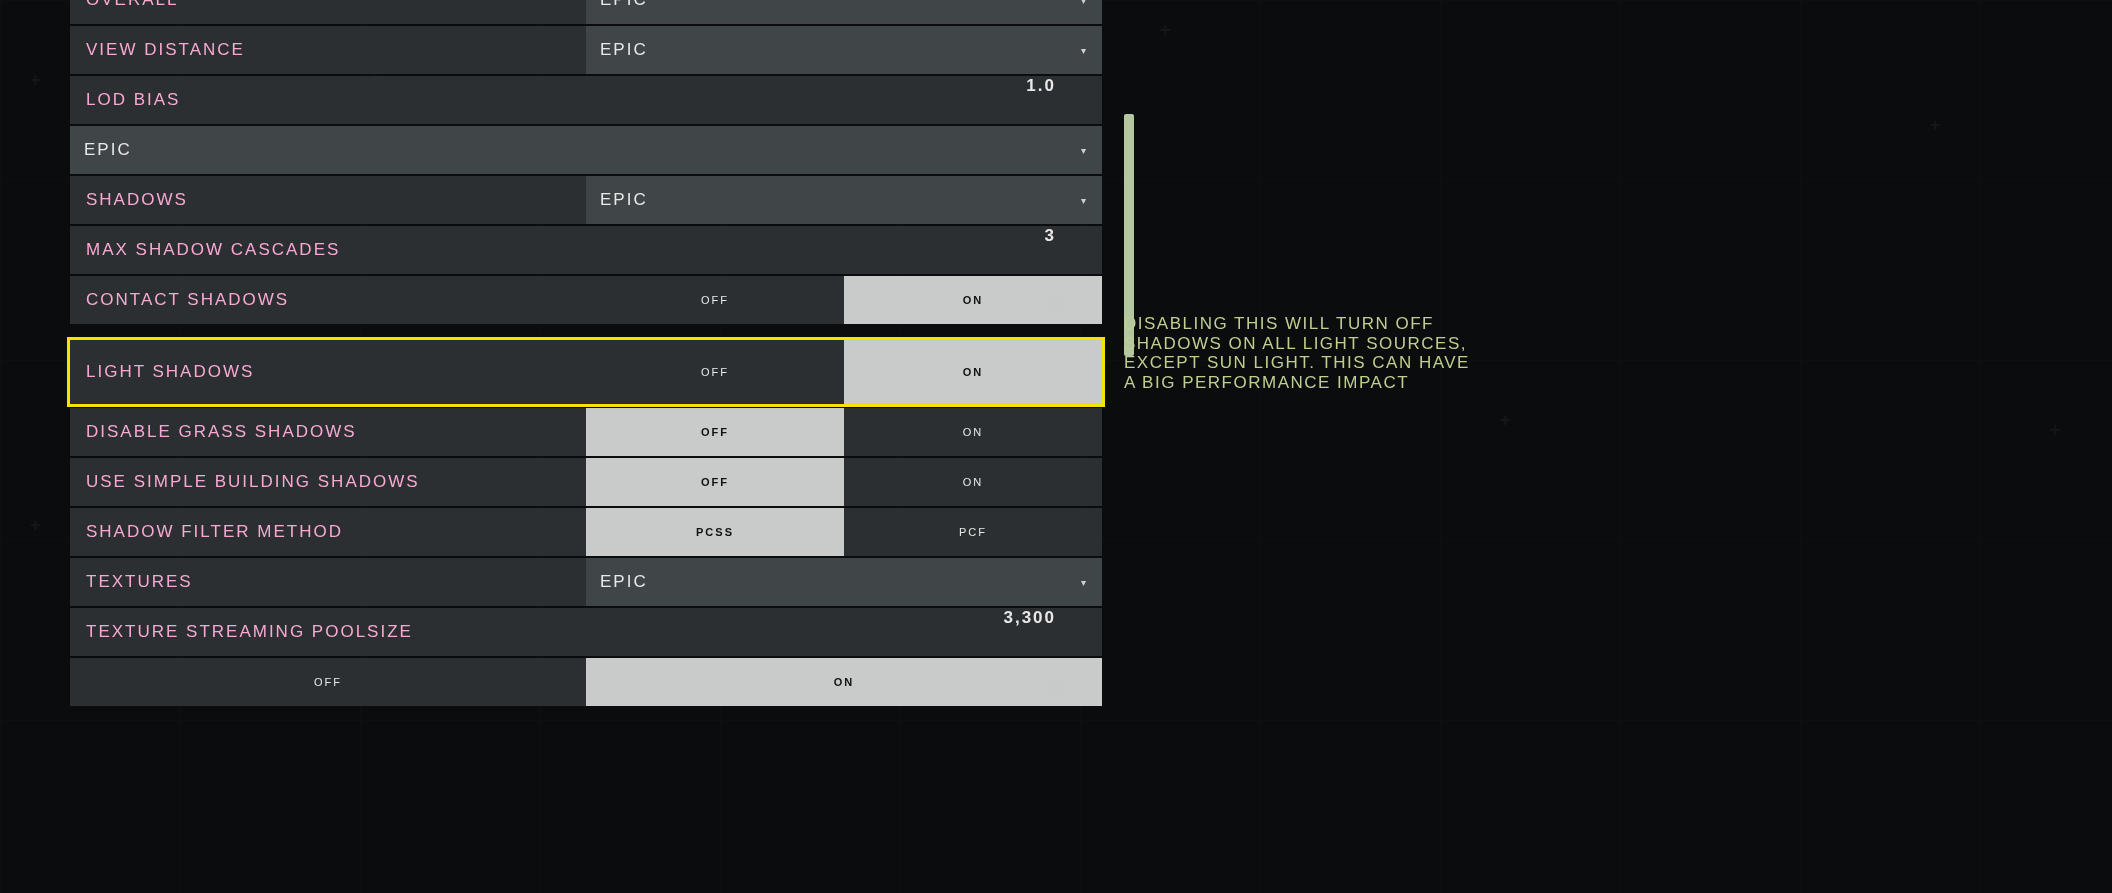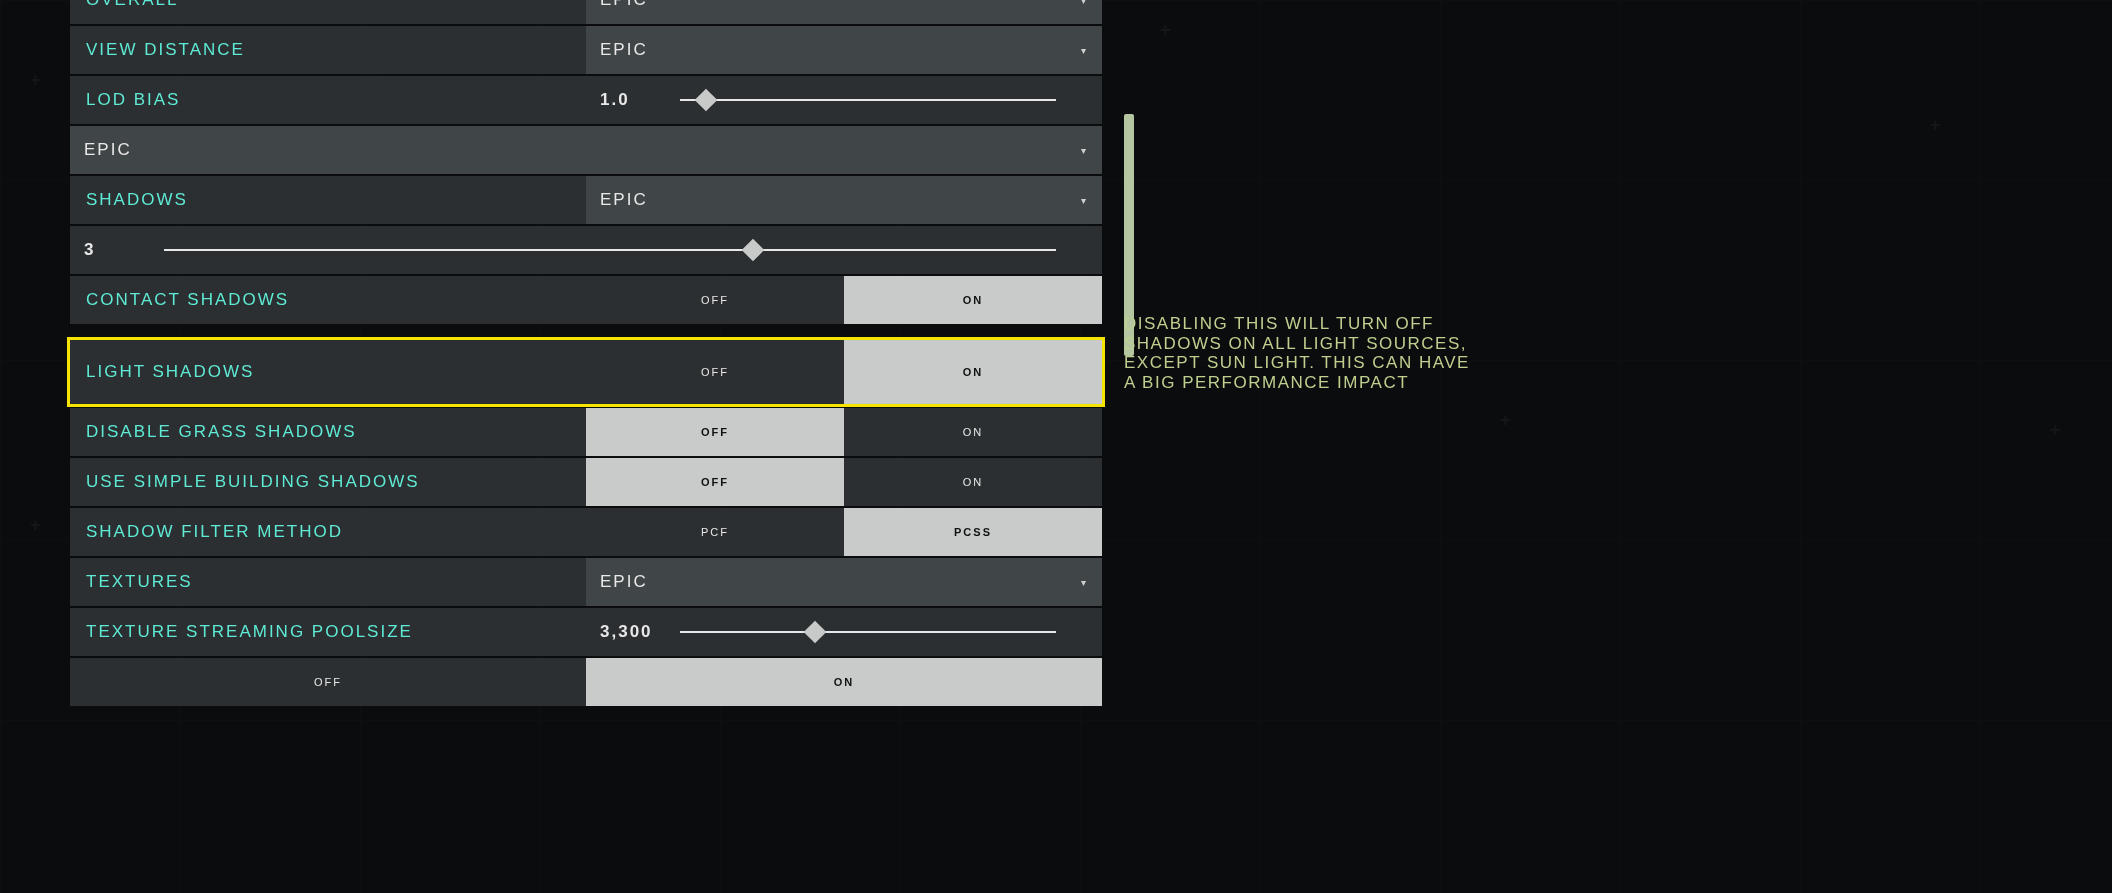--- a/index.html
+++ b/index.html
@@ -54,21 +54,21 @@
     margin-top: 16px;
   }
   .row .label {
     flex: 0 0 516px;
     display: flex;
     align-items: center;
     padding-left: 16px;
     font-size: 17px;
     letter-spacing: 2px;
     text-transform: uppercase;
-    color: #5eead4;
+    color: #f9a8d4;
     font-weight: 500;
   }
   .row .control {
     flex: 1;
     display: flex;
     align-items: center;
   }
 
   
   .dropdown {
@@ -92,24 +92,25 @@
     transform: translateY(-50%);
     font-size: 10px;
     color: #d0d0d0;
   }
 
   
   .slider-wrap {
     width: 100%;
     height: 100%;
     display: flex;
-    align-items: center;
+    align-items: flex-end;
     padding-left: 14px;
     padding-right: 46px;
     background: #2b2f31;
+    flex-direction: column;
   }
   .slider-value {
     flex: 0 0 80px;
     font-size: 17px;
     letter-spacing: 2px;
     color: #e8e8e8;
     font-weight: 600;
   }
   .slider-track {
     position: relative;
@@ -233,20 +234,21 @@
     <div class="row">
       <div class="label">SHADOWS</div>
       <div class="control">
         <div class="dropdown">
           <span>EPIC</span>
           <span class="chev">▾</span>
         </div>
       </div>
     </div>
     <div class="row">
+      <div class="label">MAX SHADOW CASCADES</div>
       <div class="control">
         <div class="slider-wrap">
           <div class="slider-value">3</div>
           <div class="slider-track">
             <div class="slider-thumb" style="left: 66%;"></div>
           </div>
         </div>
       </div>
     </div>
     <div class="row">
@@ -282,22 +284,22 @@
         <div class="toggle">
           <div class="opt active">OFF</div>
           <div class="opt inactive">ON</div>
         </div>
       </div>
     </div>
     <div class="row">
       <div class="label">SHADOW FILTER METHOD</div>
       <div class="control">
         <div class="toggle">
+          <div class="opt active">PCSS</div>
           <div class="opt inactive">PCF</div>
-          <div class="opt active">PCSS</div>
         </div>
       </div>
     </div>
     <div class="row">
       <div class="label">TEXTURES</div>
       <div class="control">
         <div class="dropdown">
           <span>EPIC</span>
           <span class="chev">▾</span>
         </div>

